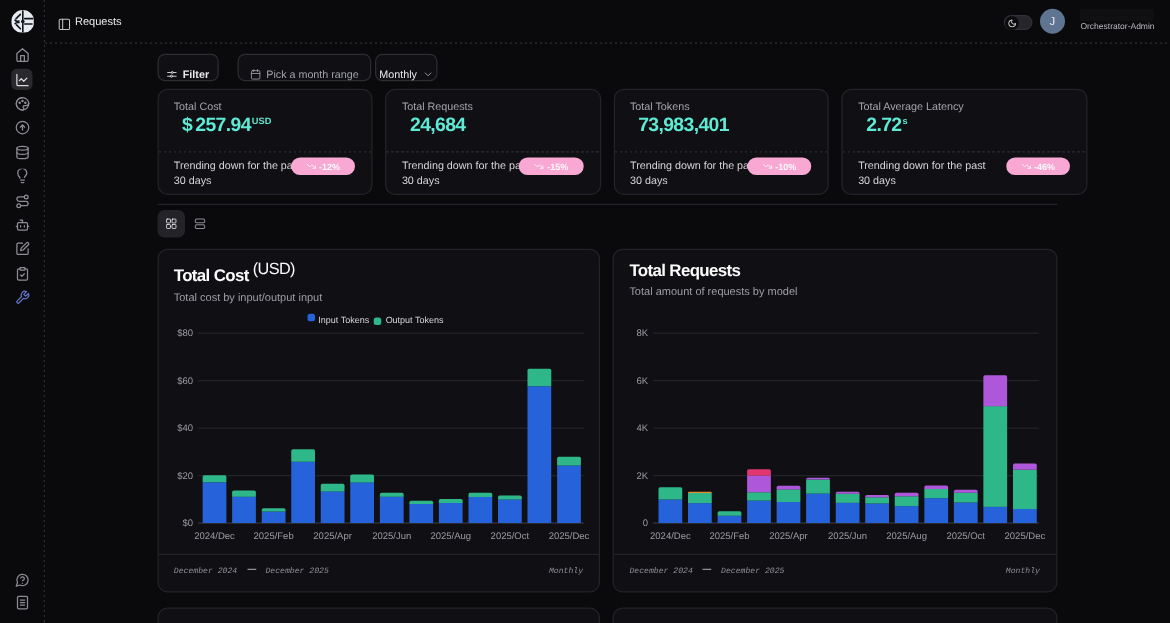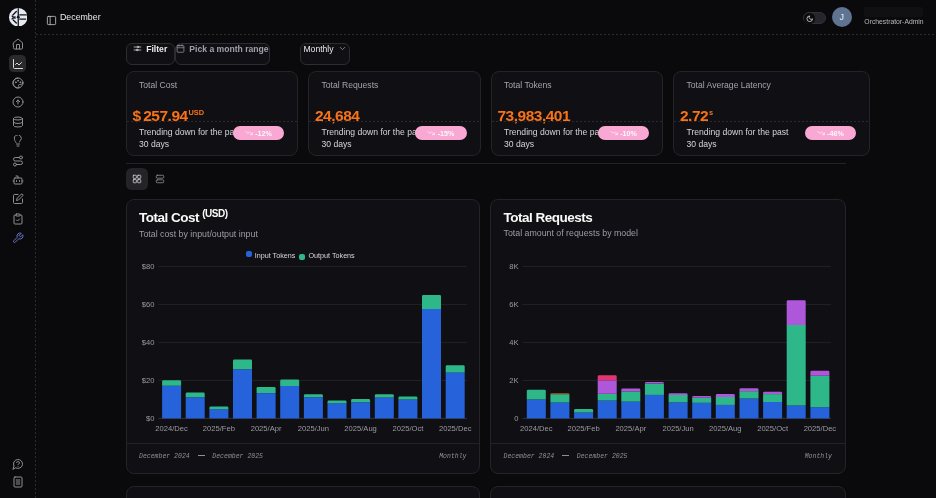--- a/index.html
+++ b/index.html
@@ -5,34 +5,34 @@
 html,body { width:936px; height:498px; background:#0a0a0c; overflow:hidden;
   font-family:"Liberation Sans", sans-serif; -webkit-font-smoothing:antialiased; }
 .abs { position:absolute; }
 #sidebar { position:absolute; left:0; top:0; width:35.5px; height:498px;
   background:#0a0a0c; }
 #sidebar::after { content:''; position:absolute; right:0; top:0; width:1px; height:498px; background:repeating-linear-gradient(180deg,#2b2b31 0 2px,transparent 2px 4px); }
 #topbar { position:absolute; left:35.5px; top:0; width:900.5px; height:35px; }
 #topbar::after { content:''; position:absolute; left:0; bottom:0; height:1px; width:100%; background:repeating-linear-gradient(90deg,#2b2b31 0 2px,transparent 2px 4px); }
 .card { position:absolute; background:#101014; border:1px solid #232329; border-radius:8px; }
 .slabel { position:absolute; left:12.5px; top:8px; font-size:8.6px; color:#a3a3ac; }
-.sval { position:absolute; left:6px; top:20px; font-size:15.5px; font-weight:700;
-  color:#f97316; letter-spacing:-0.5px;margin-top:15px; }
+.sval { position:absolute; left:19px; top:20px; font-size:15.5px; font-weight:700;
+  color:#5eead4; letter-spacing:-0.5px; }
 .sval sup { font-size:7.4px; font-weight:700; vertical-align:super; letter-spacing:0; }
 .sdash { position:absolute; left:0; right:0; top:48.5px; height:1px; background:repeating-linear-gradient(90deg,#2a2a30 0 2px,transparent 2px 4px); }
 .strend { position:absolute; left:12.5px; top:53.5px; width:110px; font-size:8.6px;
   line-height:12px; color:#d4d4da; }
 .sbadge { position:absolute; right:13px; top:54px; height:13.5px; padding:0 5px;
   border:7px solid #f9a8d4; border-radius:7px; display:flex; align-items:center; gap:2.5px;
   font-size:7.2px; font-weight:600; color:#fafafa; }
 .btn { position:absolute; top:42.5px; height:22px; background:#101014;
-  border:1px solid #2c2c33; border-radius:6px; display:flex; align-items:flex-start;
+  border:1px solid #2c2c33; border-radius:6px; display:flex; align-items:flex-end;
   justify-content:center; gap:4px; font-size:8.6px; font-weight:600; color:#e8e8ec; }
 .chead-title { font-size:13.5px; font-weight:700; color:#fafafa; letter-spacing:-0.5px; }
-.chead-title sup { font-size:10px; font-weight:700; vertical-align:super; }
+.chead-title sup { font-size:13px; font-weight:400; vertical-align:super; }
 .chead-sub { font-size:8.8px; color:#9c9ca5; margin-top:2.5px; }
 .plot { position:absolute; top:199.0px; }
 .legend { white-space:nowrap;  position:absolute; display:flex; gap:4px; align-items:center;
   font-size:7.2px; color:#d6d6dc; }
 .sq { width:6px; height:6px; border-radius:2px; display:inline-block; }
 .cfoot-line { position:absolute; height:0; border-top:1px solid #222228; }
 .cfoot { position:absolute; font-family:"Liberation Mono", monospace; font-style:italic;
   font-size:6.5px; color:#8f8f97; }
 </style></head>
 <body>
@@ -115,21 +115,21 @@
       <path d="M8.5 12h7"></path>
       <path d="M8.5 16h7"></path>
     </svg>
 </div>
 
 <div id="topbar">
   <div class="abs" style="left:10.5px;top:11.5px"><svg width="11" height="11" viewBox="0 0 24 24" fill="none" stroke="#c2c2c9" stroke-width="1.8" stroke-linecap="round" stroke-linejoin="round" style="flex:none">
         <rect width="18" height="18" x="3" y="3" rx="2"></rect>
         <path d="M9 3v18"></path>
       </svg></div>
-  <div class="abs" style="left:24.5px;top:12px;font-size:8.8px;color:#ececf0">December</div>
+  <div class="abs" style="left:24.5px;top:12px;font-size:8.8px;color:#ececf0">Requests</div>
 
   <div class="abs" style="left:767px;top:11.5px;width:23px;height:12px;border-radius:6.5px;background:#25252b;border:1px solid #30303a">
     <div class="abs" style="left:0.5px;top:0.5px;width:10.5px;height:10.5px;border-radius:50%;background:#0b0b0e;display:flex;align-items:center;justify-content:center">
         <svg width="7.5" height="7.5" viewBox="0 0 24 24" fill="none" stroke="#e2e2e7" stroke-width="2.4" stroke-linejoin="round">
           <path d="M12 3a6 6 0 0 0 9 9 9 9 0 1 1-9-9Z"></path>
         </svg>
       </div>
   </div>
 
   <div class="abs" style="left:796px;top:6.8px;width:20.5px;height:20.5px;border-radius:50%;background:#5e7490;display:flex;align-items:center;justify-content:center;font-size:9px;font-weight:400;color:#eef1f5">J</div>
@@ -138,21 +138,21 @@
 </div>
 
 <div class="btn" style="left:125.5px;width:49.5px">
     <svg width="9" height="9" viewBox="0 0 24 24" fill="none" stroke="#d8d8de" stroke-width="2" stroke-linecap="round" stroke-linejoin="round" style="flex:none">
       <path d="m3 8h8M15 8h6M3 16h6M13 16h8"></path>
       <circle cx="13" cy="8" r="2.2"></circle>
       <circle cx="11" cy="16" r="2.2"></circle>
     </svg>
     <span>Filter</span>
   </div>
-<div class="btn" style="left:175px;width:95px;color:#9fa0aa;font-weight:700">
+<div class="btn" style="left:190px;width:107px;color:#9fa0aa;font-weight:400">
     <svg width="9" height="9" viewBox="0 0 24 24" fill="none" stroke="#9fa0aa" stroke-width="1.8" stroke-linecap="round" stroke-linejoin="round" style="flex:none">
       <path d="M8 2v4"></path>
       <path d="M16 2v4"></path>
       <rect width="18" height="18" x="3" y="4" rx="2"></rect>
       <path d="M3 10h18"></path>
     </svg>
     <span>Pick a month range</span>
   </div>
 <div class="btn" style="left:300.3px;width:49.4px;font-weight:400">
   <span>Monthly</span>

